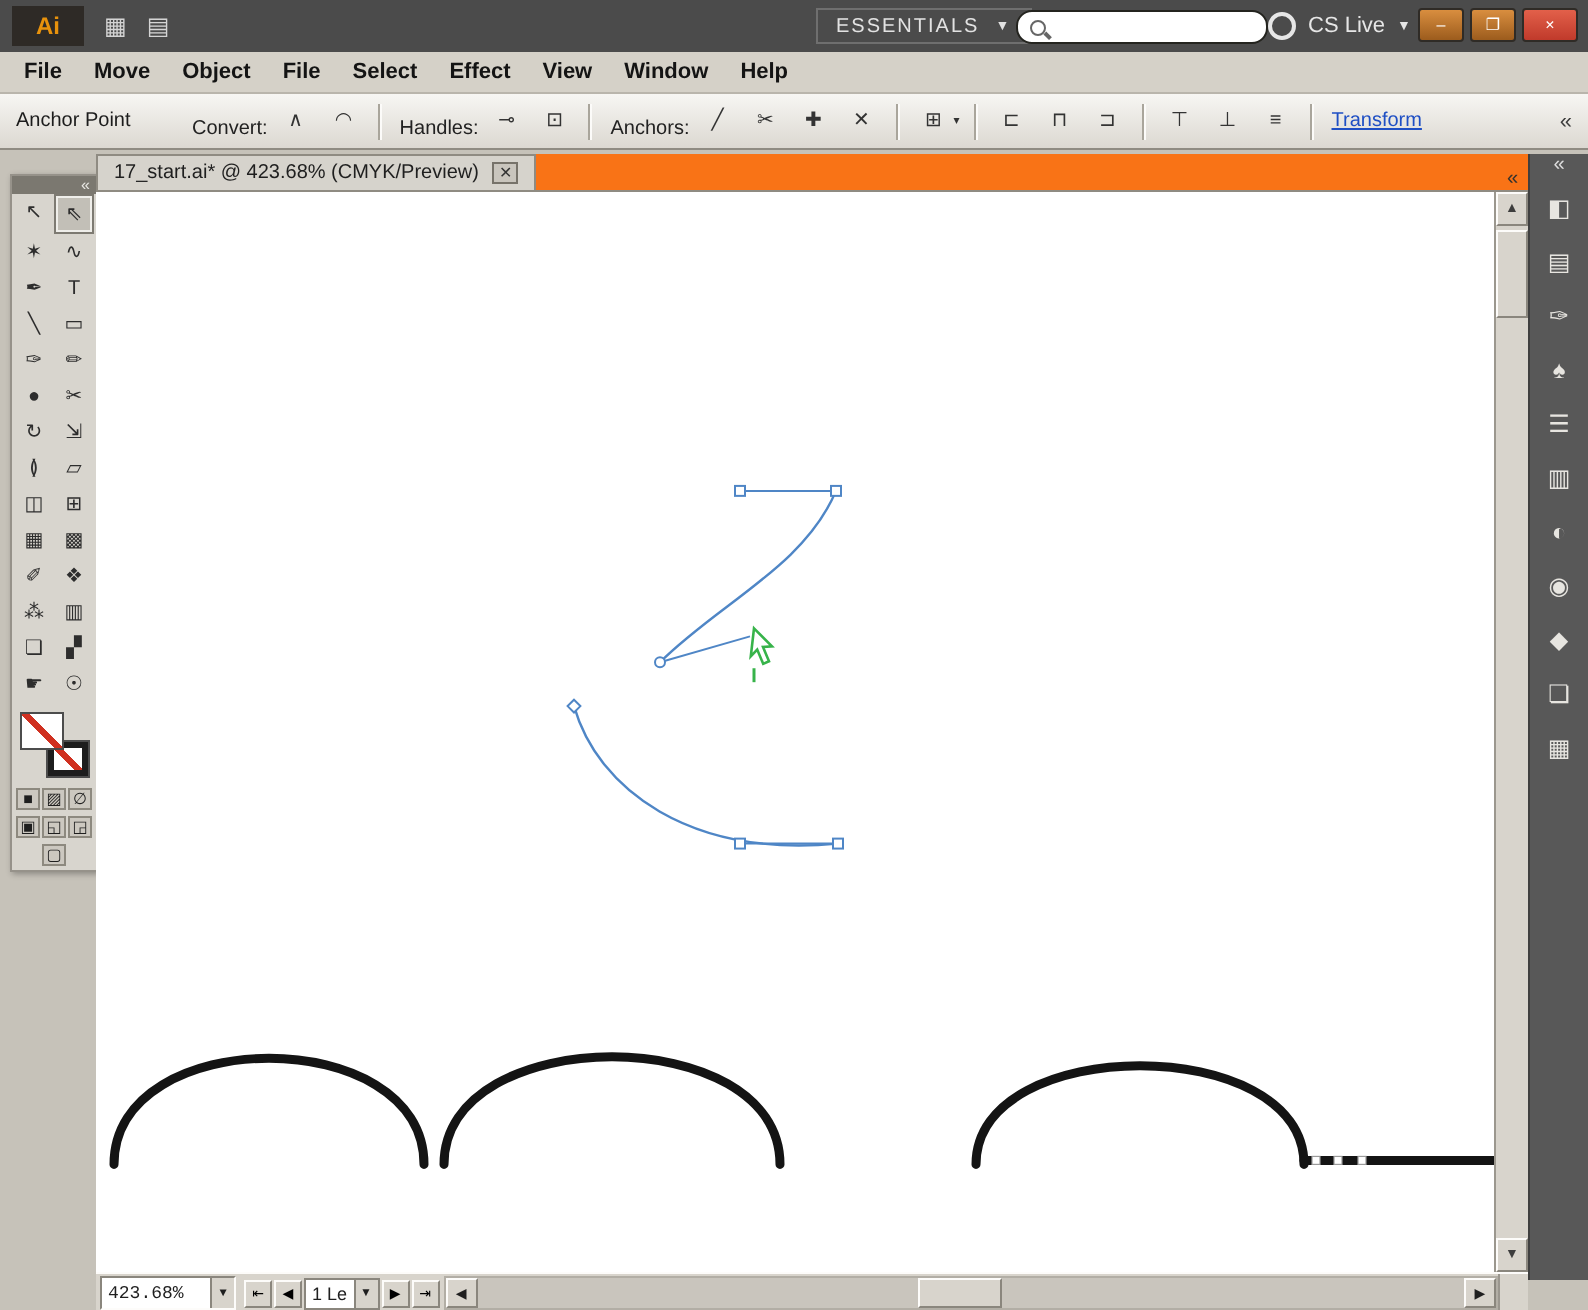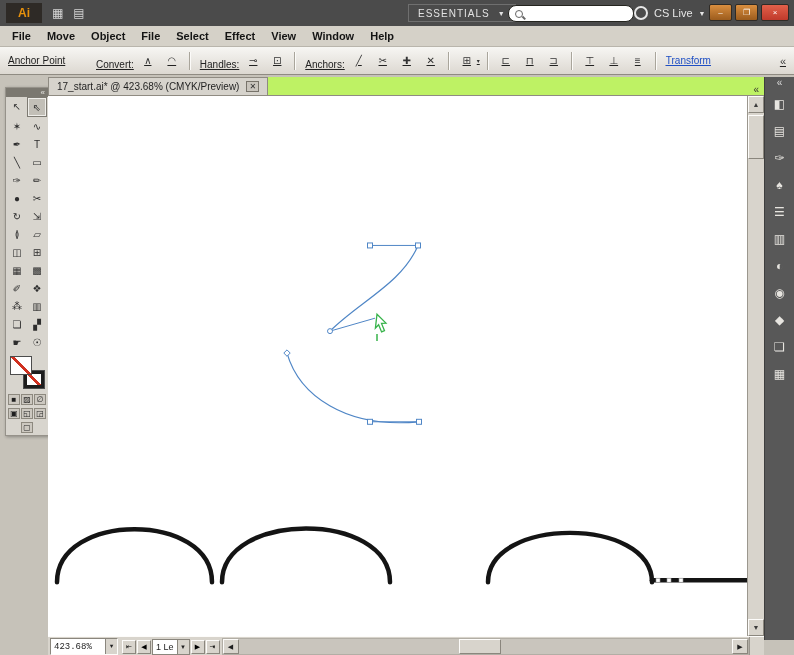--- a/index.html
+++ b/index.html
@@ -32,21 +32,21 @@
           background:linear-gradient(var(--button_orange),#9c5c1d);}
   .winbtn.close-button{width:26px;background:linear-gradient(#e2604a,var(--close_red));}
 
   
   .menubar{height:20px;background:var(--chrome_bg);display:flex;align-items:center;padding-left:4px;
            border-bottom:1px solid #b9b5ac;}
   .menu-item{padding:2px 8px;font-size:11px;color:#141414;font-weight:bold;}
 
   
   .controlbar{height:27px;background:linear-gradient(#f7f6f3,#dcd8d1);display:flex;align-items:center;
-              gap:6px;padding:0 8px;font-size:10px;color:#222;border-bottom:1px solid #8f8b82;text-decoration:underline;}
+              gap:6px;padding:0 8px;font-size:10px;color:#222;border-bottom:1px solid #8f8b82;}
   .cb-chip{min-width:80px;color:#1c1c1c;}
   .cb-groups{display:flex;align-items:flex-end;gap:4px;}
   .cb-label{color:#222;margin-left:2px;}
   .cb-icon{width:20px;height:18px;display:flex;align-items:center;justify-content:center;font-size:10px;
            color:#333;background:transparent;border:1px solid transparent;padding:0;font-family:inherit;}
   .cb-sep{width:1px;height:18px;background:#a9a59b;border-right:1px solid #fcfbf9;margin:0 3px;}
   .cb-menu{display:flex;align-items:center;}
   .cb-menu .dd{font-size:6px;color:#333;}
   .transform{color:var(--link_blue);text-decoration:underline;font-size:10px;cursor:pointer;}
   .cb-chev{margin-left:auto;color:#3b3b3b;font-size:11px;}
@@ -65,21 +65,21 @@
   .sw{position:absolute;width:20px;height:17px;border:1px solid #4c4c4c;background:#fff;
       background-image:linear-gradient(45deg,transparent 44%,#d03020 44%,#d03020 56%,transparent 56%);}
   .sw.stroke{left:15px;top:15px;box-shadow:inset 0 0 0 3px #1d1d1d;}
   .sw.fill{left:2px;top:1px;z-index:2;}
   .mini-row{display:flex;justify-content:center;gap:1px;padding:1px 0 2px;}
   .mini{width:12px;height:11px;display:flex;align-items:center;justify-content:center;font-size:8px;
         color:#1f1f1f;background:#ccc8c0;border:1px solid #8d897f;padding:0;font-family:inherit;}
 
   
   .doc{position:absolute;left:48px;top:2px;right:30px;bottom:0;display:flex;flex-direction:column;}
-  .tabbar{height:18px;background:#bef264;display:flex;align-items:flex-end;border-bottom:1px solid #8f8b82;}
+  .tabbar{height:18px;background:#f97316;display:flex;align-items:flex-end;border-bottom:1px solid #8f8b82;}
   .tab{height:17px;background:#d6d3cc;border:1px solid #8f8b82;border-bottom:0;display:flex;
        align-items:center;gap:7px;padding:0 8px;font-size:10px;color:#1f1f1f;}
   .tclose{font-size:8px;line-height:9px;border:1px solid #77736a;background:#c9c5bd;padding:0 2px;color:#333;}
   .tab-chev{margin-left:auto;color:#35332f;font-size:10px;padding:0 5px;}
   .canvas{flex:1;position:relative;background:var(--canvas_bg);overflow:hidden;}
   .canvas svg{position:absolute;left:0;top:0;width:calc(100% - 16px);height:100%;display:block;}
 
   .ink{fill:none;stroke:var(--ink_black);stroke-width:4.5;stroke-linecap:round;}
   .bluepath{fill:none;stroke:var(--path_blue);stroke-width:1.2;}
   .handle{fill:none;stroke:var(--path_blue);stroke-width:1;}

